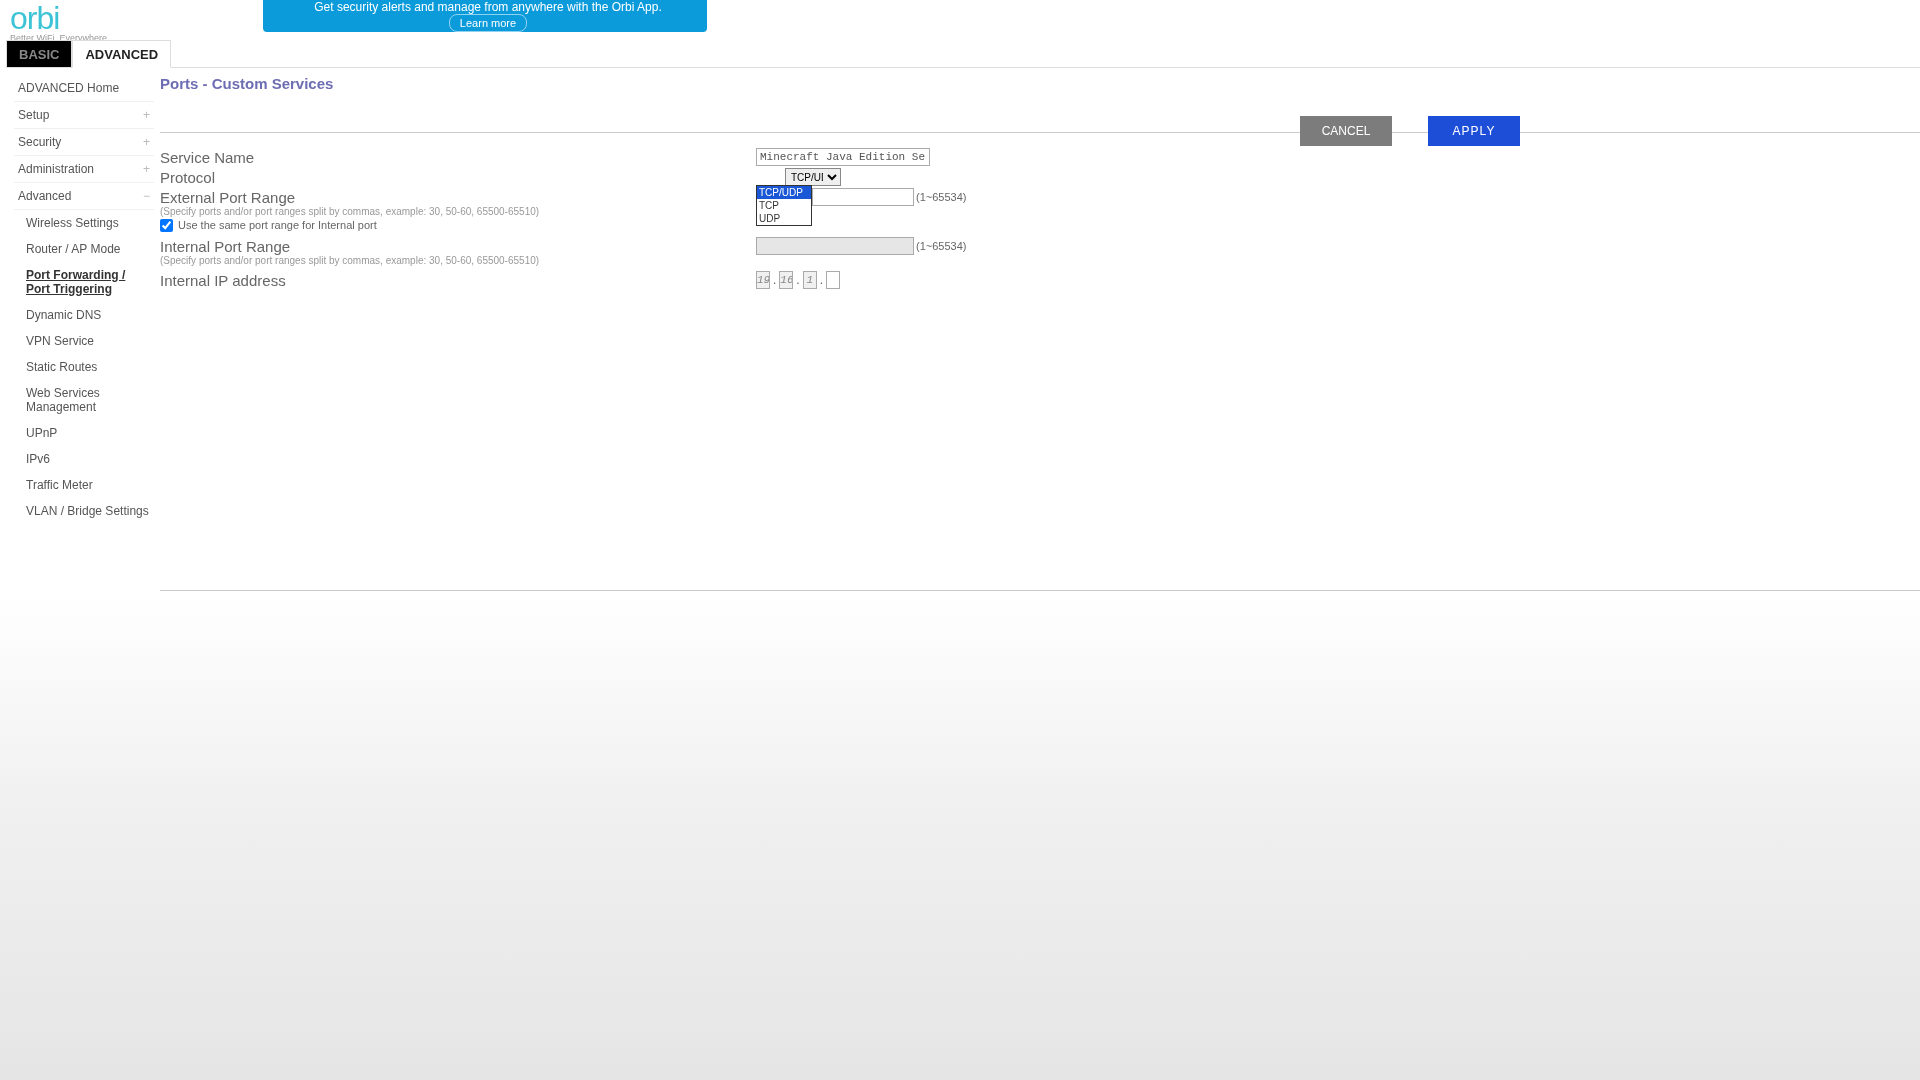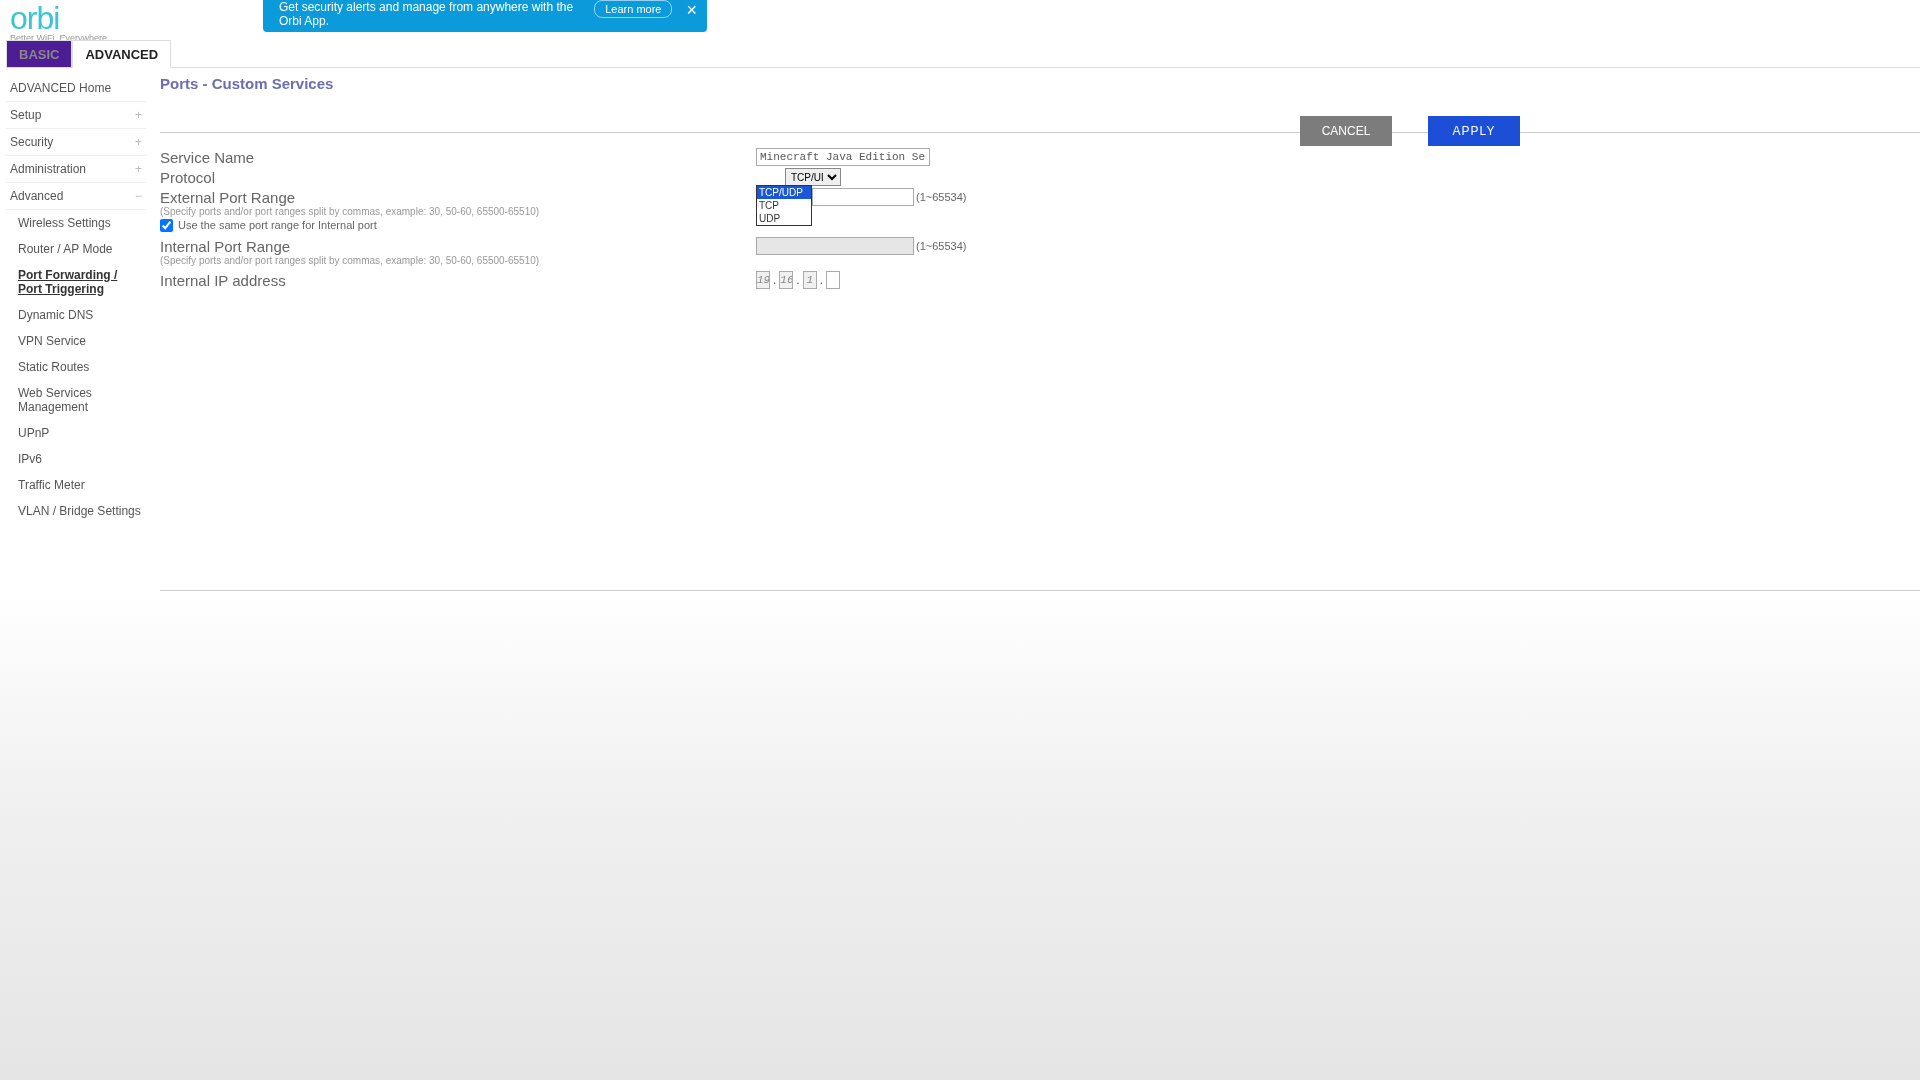--- a/index.html
+++ b/index.html
@@ -28,23 +28,24 @@
 }
 .banner {
   position: absolute;
   top: 0;
   left: 263px;
   width: 444px;
   height: 32px;
   background: #0b9bdb;
   border-radius: 0 0 4px 4px;
   display: flex;
-  align-items: flex-start;
+  align-items: center;
   padding: 0 10px 0 16px;
   color: #fff;
+  flex-direction: column;
 }
 .banner-text { font-size: 12px; flex: 1; }
 .banner-btn {
   border: 1px solid rgba(255,255,255,0.55);
   border-radius: 8px;
   padding: 2px 10px;
   color: #fff;
   font-size: 11px;
   background: transparent;
   cursor: pointer;
@@ -61,35 +62,35 @@
   left: 6px;
   display: flex;
   border-bottom: 1px solid #ddd;
   width: calc(100% - 6px);
 }
 .tab {
   padding: 6px 12px 5px;
   font-size: 13px;
   font-weight: bold;
   color: #888;
-  background: #4c1d95;
+  background: #000000;
   border: 1px solid #ddd;
   border-bottom: none;
   cursor: pointer;
 }
 .tab.active {
   background: #fff;
   color: #222;
   border-bottom: 1px solid #fff;
   margin-bottom: -1px;
 }
 .sidebar {
   position: absolute;
   top: 75px;
-  left: 6px;
+  left: 14px;
   width: 140px;
 }
 .side-item {
   display: flex;
   align-items: center;
   justify-content: space-between;
   padding: 6px 4px;
   color: #555;
   font-size: 12px;
   border-bottom: 1px solid #f0f0f0;

